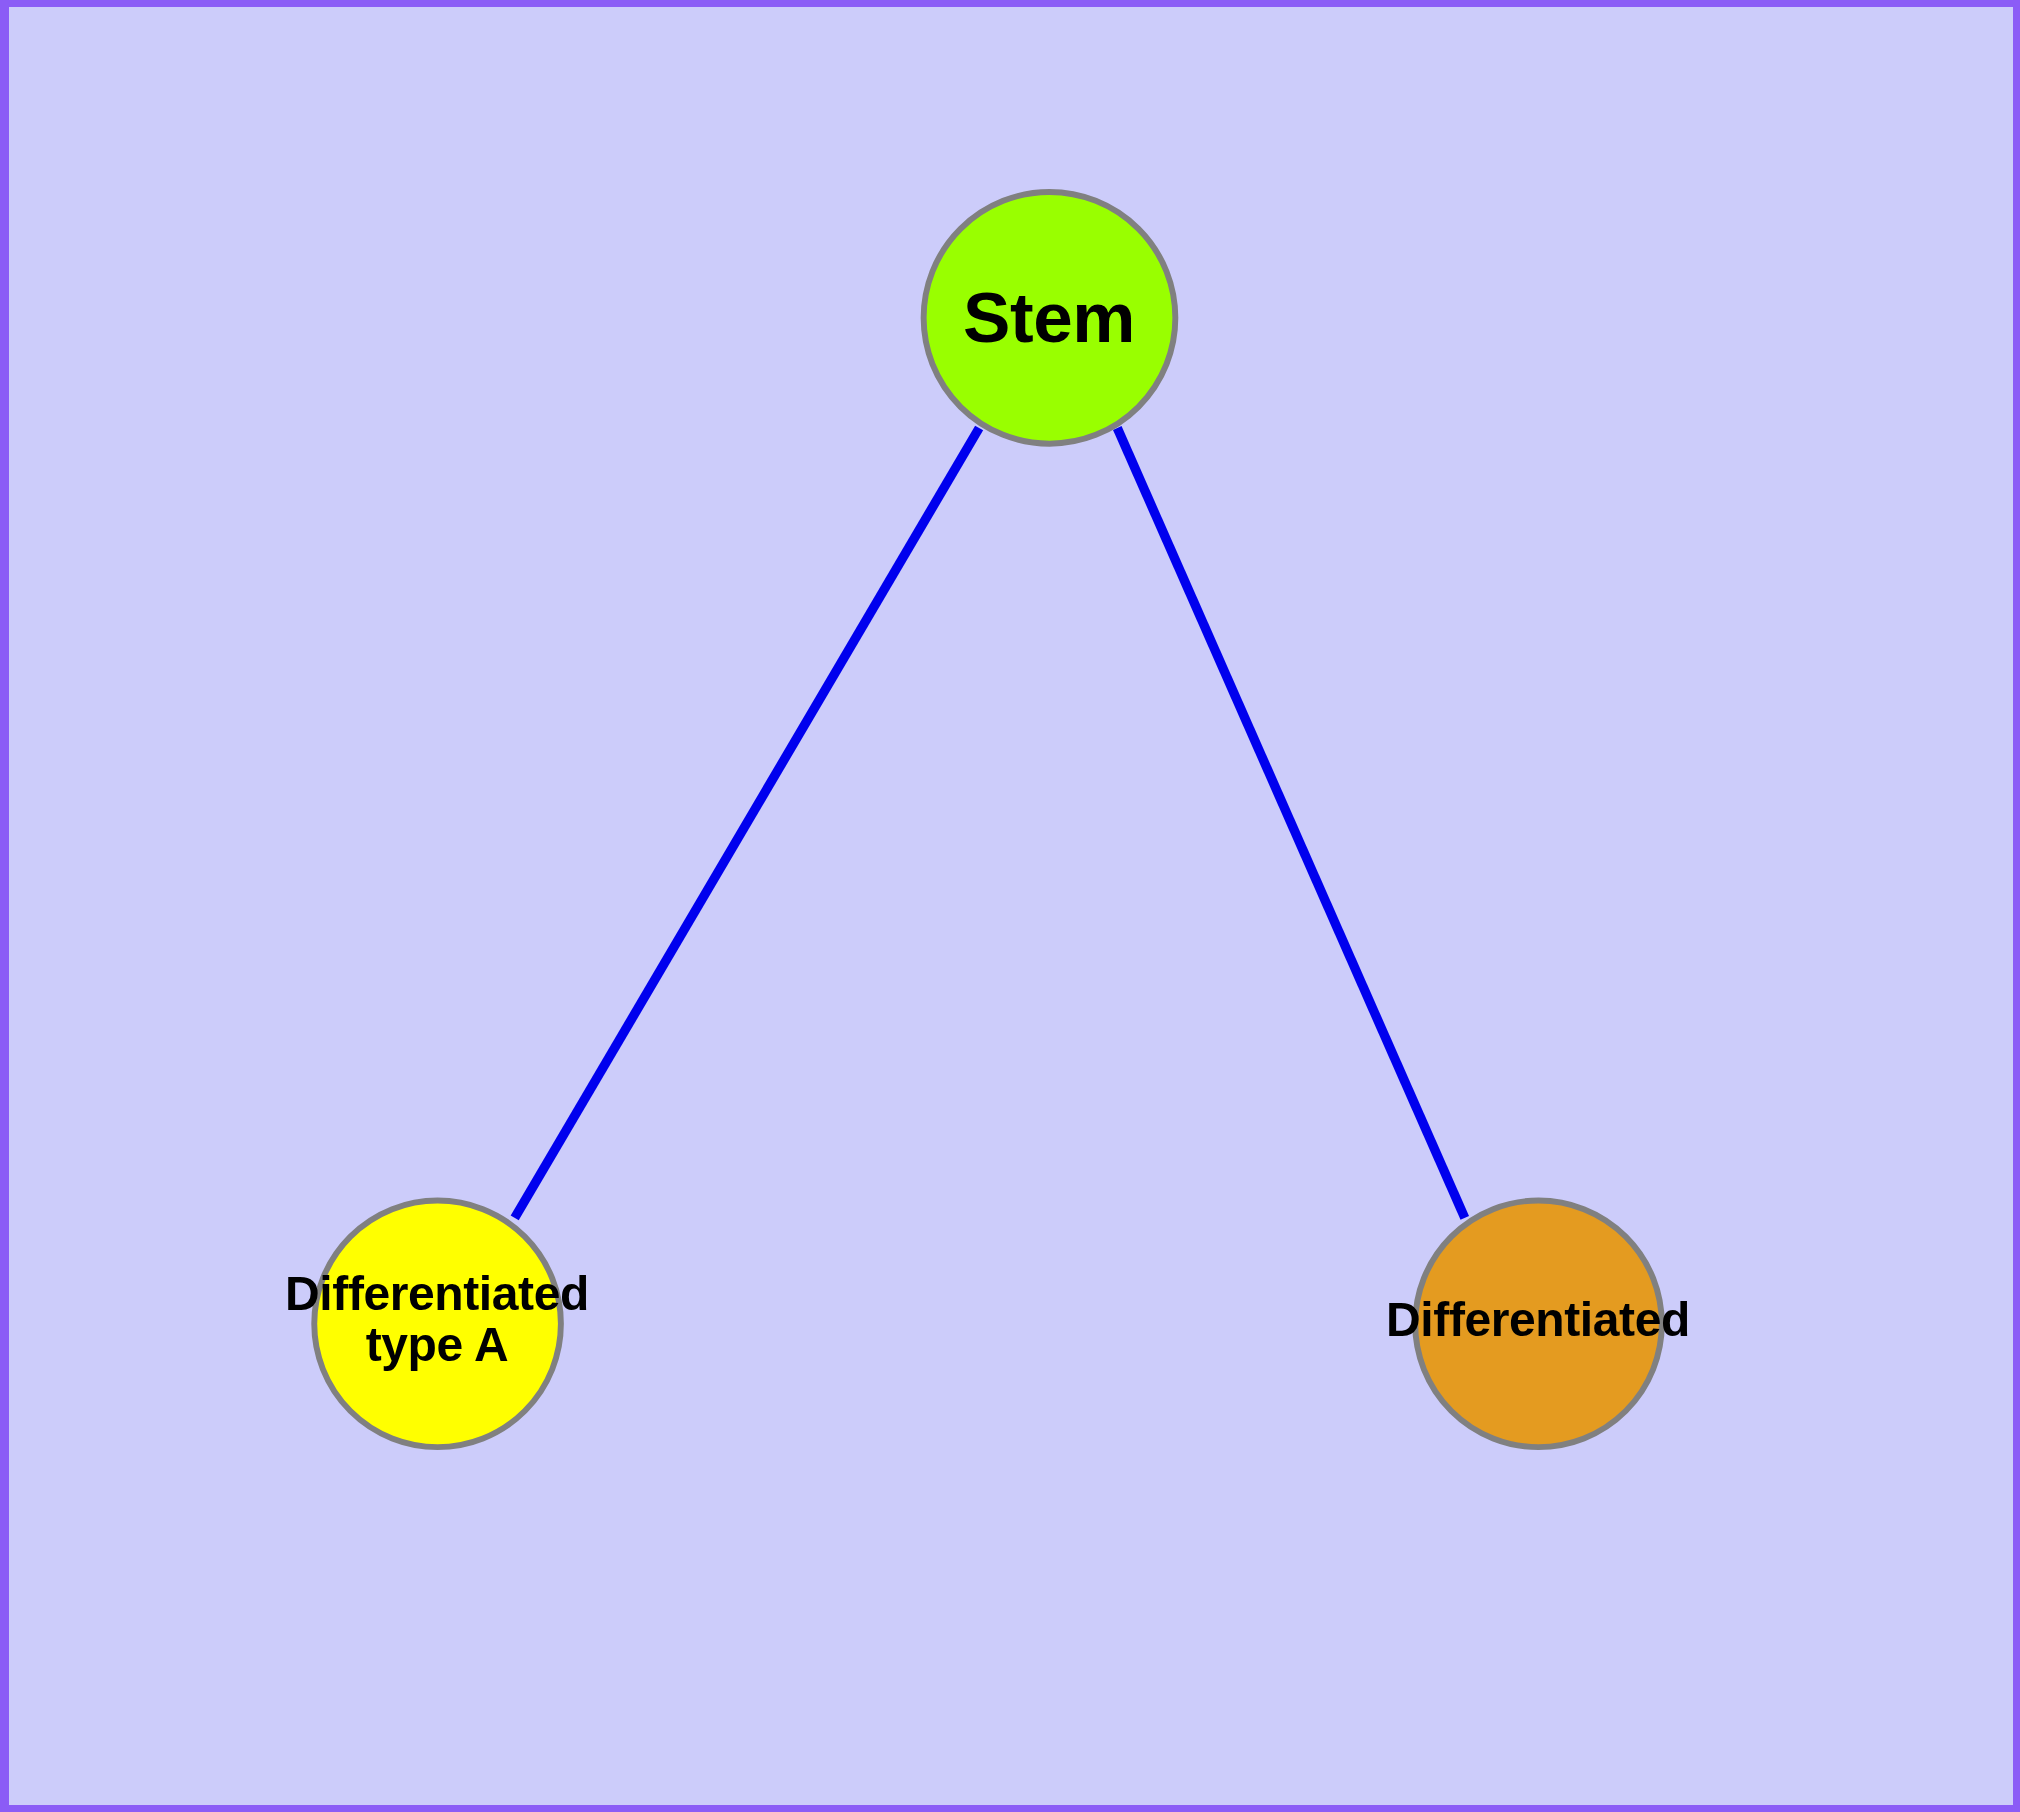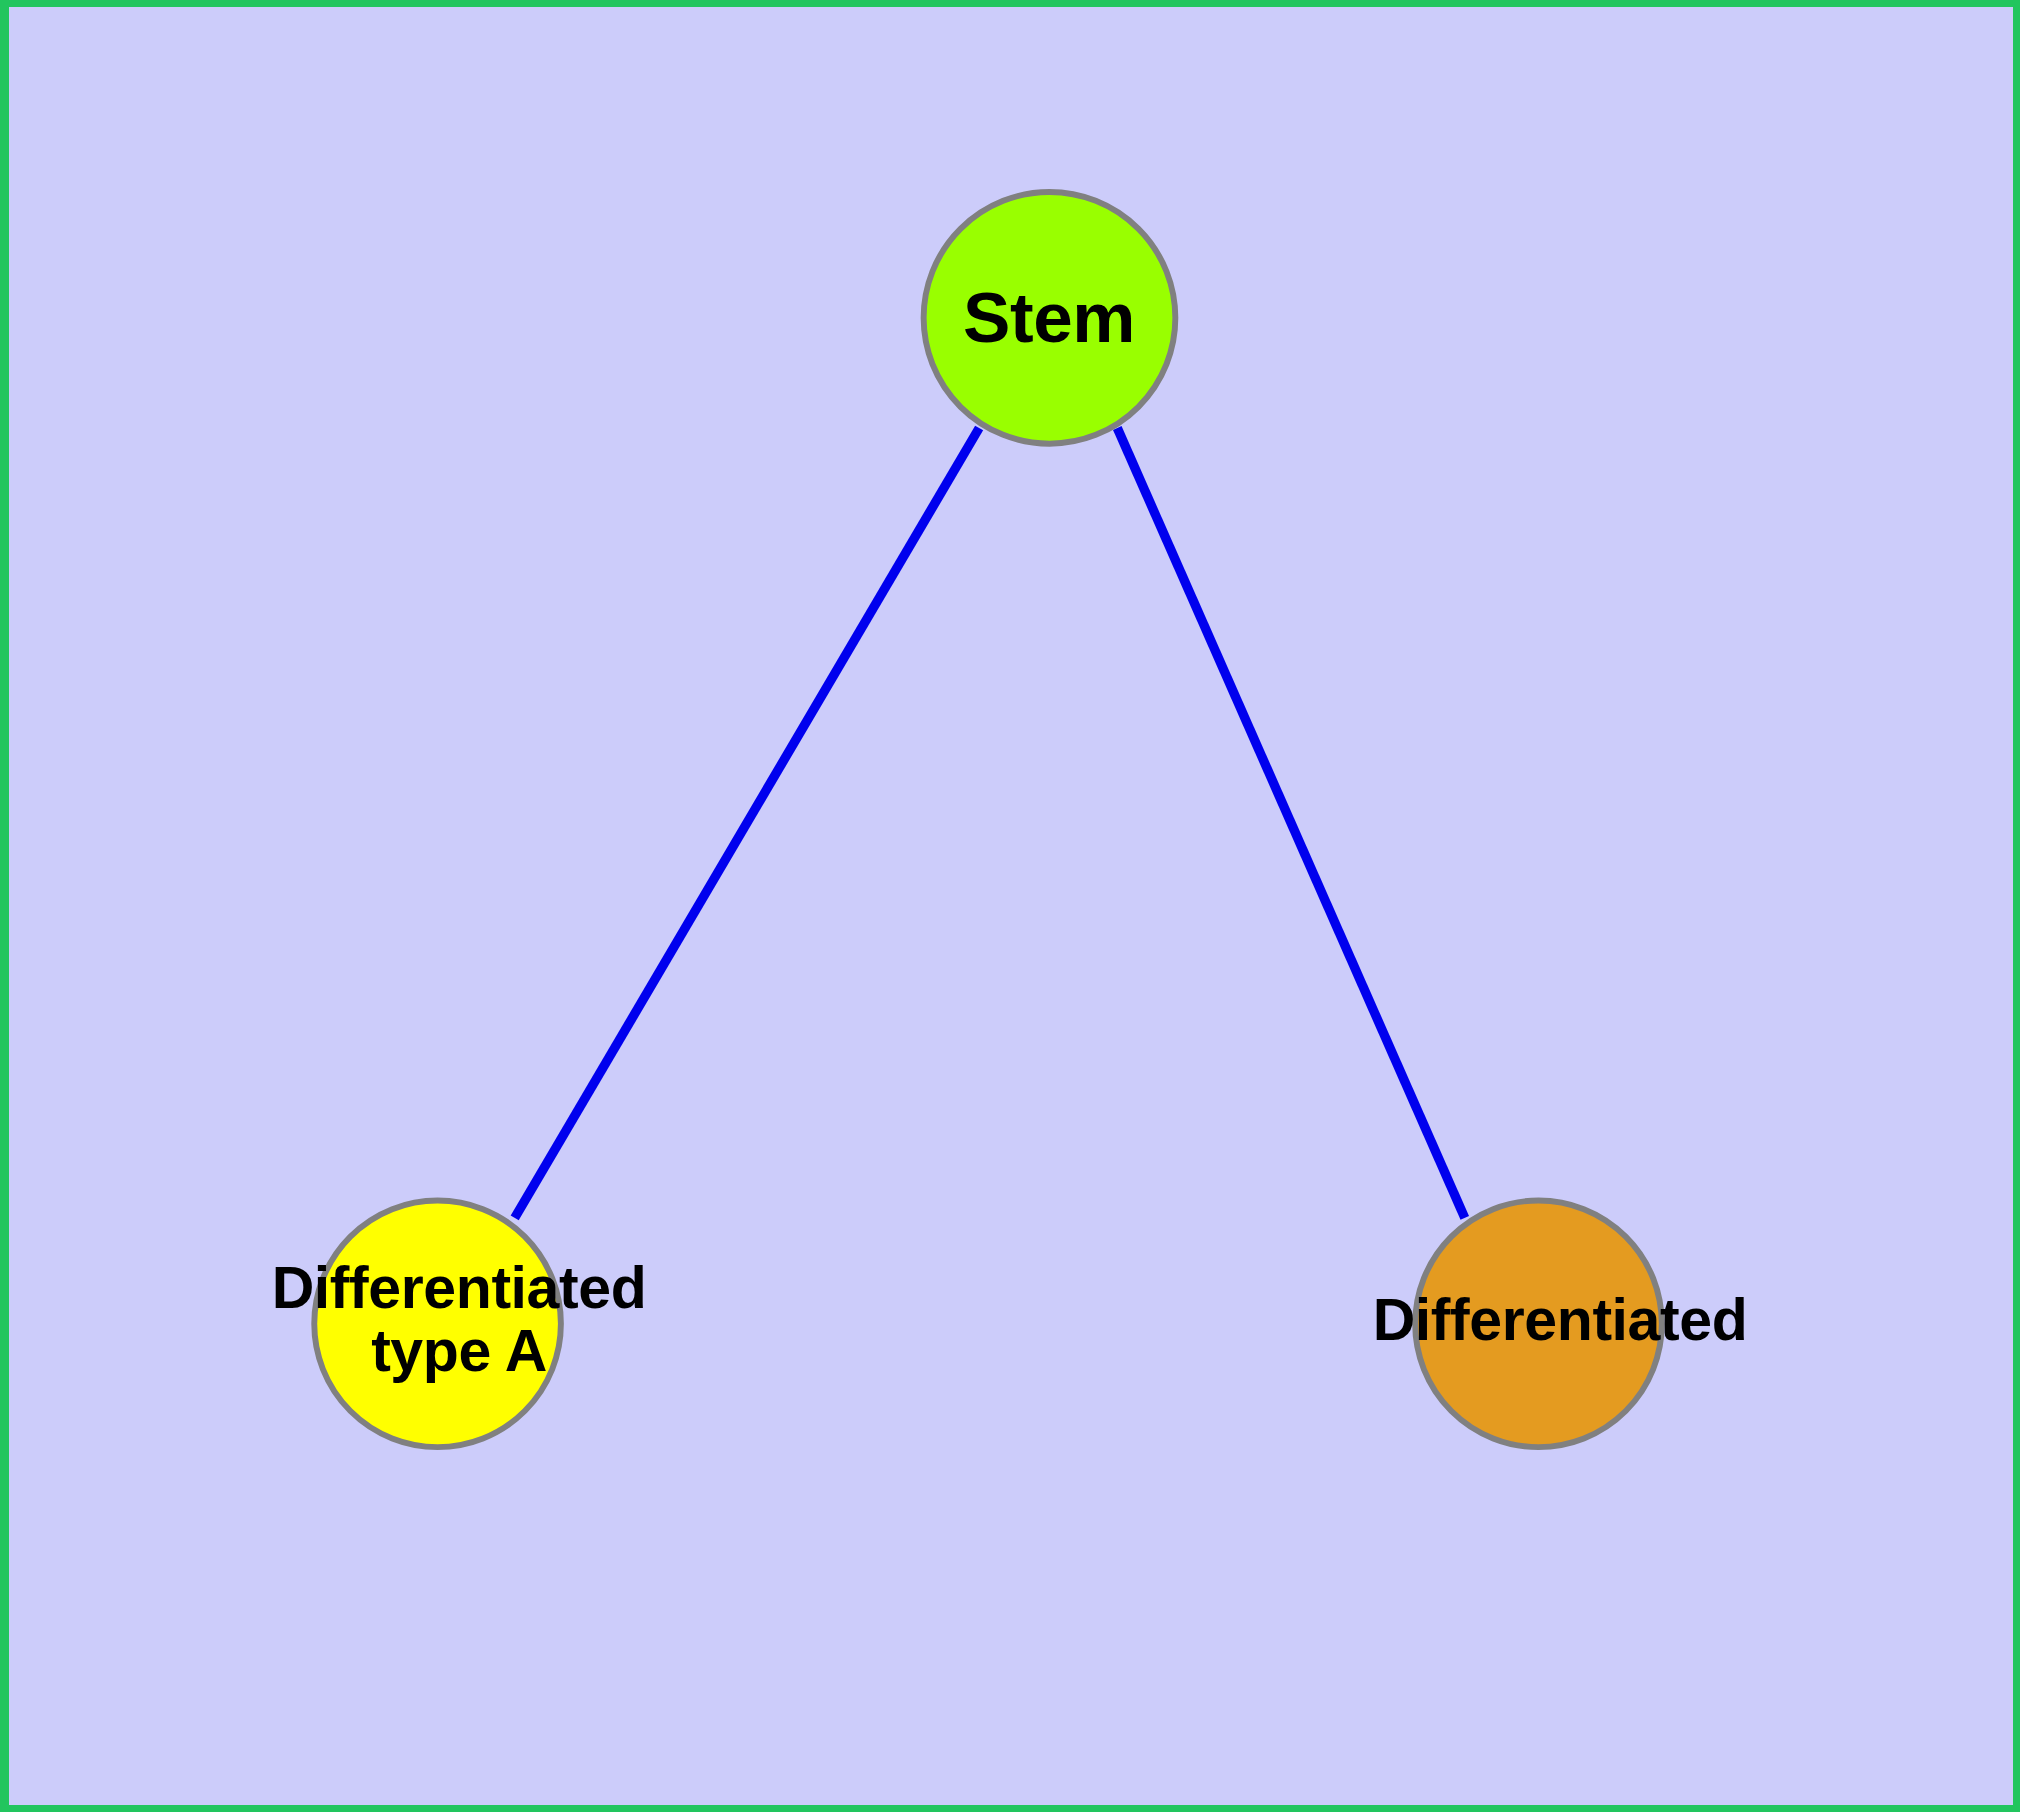--- a/index.html
+++ b/index.html
@@ -36,26 +36,26 @@
     transform: translate(-50%, -50%);
     text-align: center;
     font-weight: bold;
     color: #000000;
     white-space: pre;
     line-height: 1.06;
     letter-spacing: -0.4px;
     pointer-events: none;
   }
   .label-stem  { font-size: 71px; }
-  .label-multi { font-size: 59px; margin-left: 22px; }
+  .label-multi { font-size: 48px; }
 </style>
 </head>
 <body>
 
-<div id="canvas" style="background: #22c55e;">
+<div id="canvas" style="background: #8b5cf6;">
 
   <div id="plot-area" style="background: rgb(204, 204, 250);"></div>
 
   <svg id="graph-svg" viewBox="0 0 2384 2138">
     <g>
       <line id="edge-0" x1="1155" y1="505" x2="607" y2="1437" stroke="#0000ee" stroke-width="11" stroke-linecap="butt"></line>
       <line id="edge-1" x1="1318" y1="505" x2="1728" y2="1437" stroke="#0000ee" stroke-width="11" stroke-linecap="butt"></line>
     </g>
     <g>
       <circle id="node-0" cx="1238" cy="375" r="148.5" fill="#99ff00" stroke="#808080" stroke-width="7"></circle>

